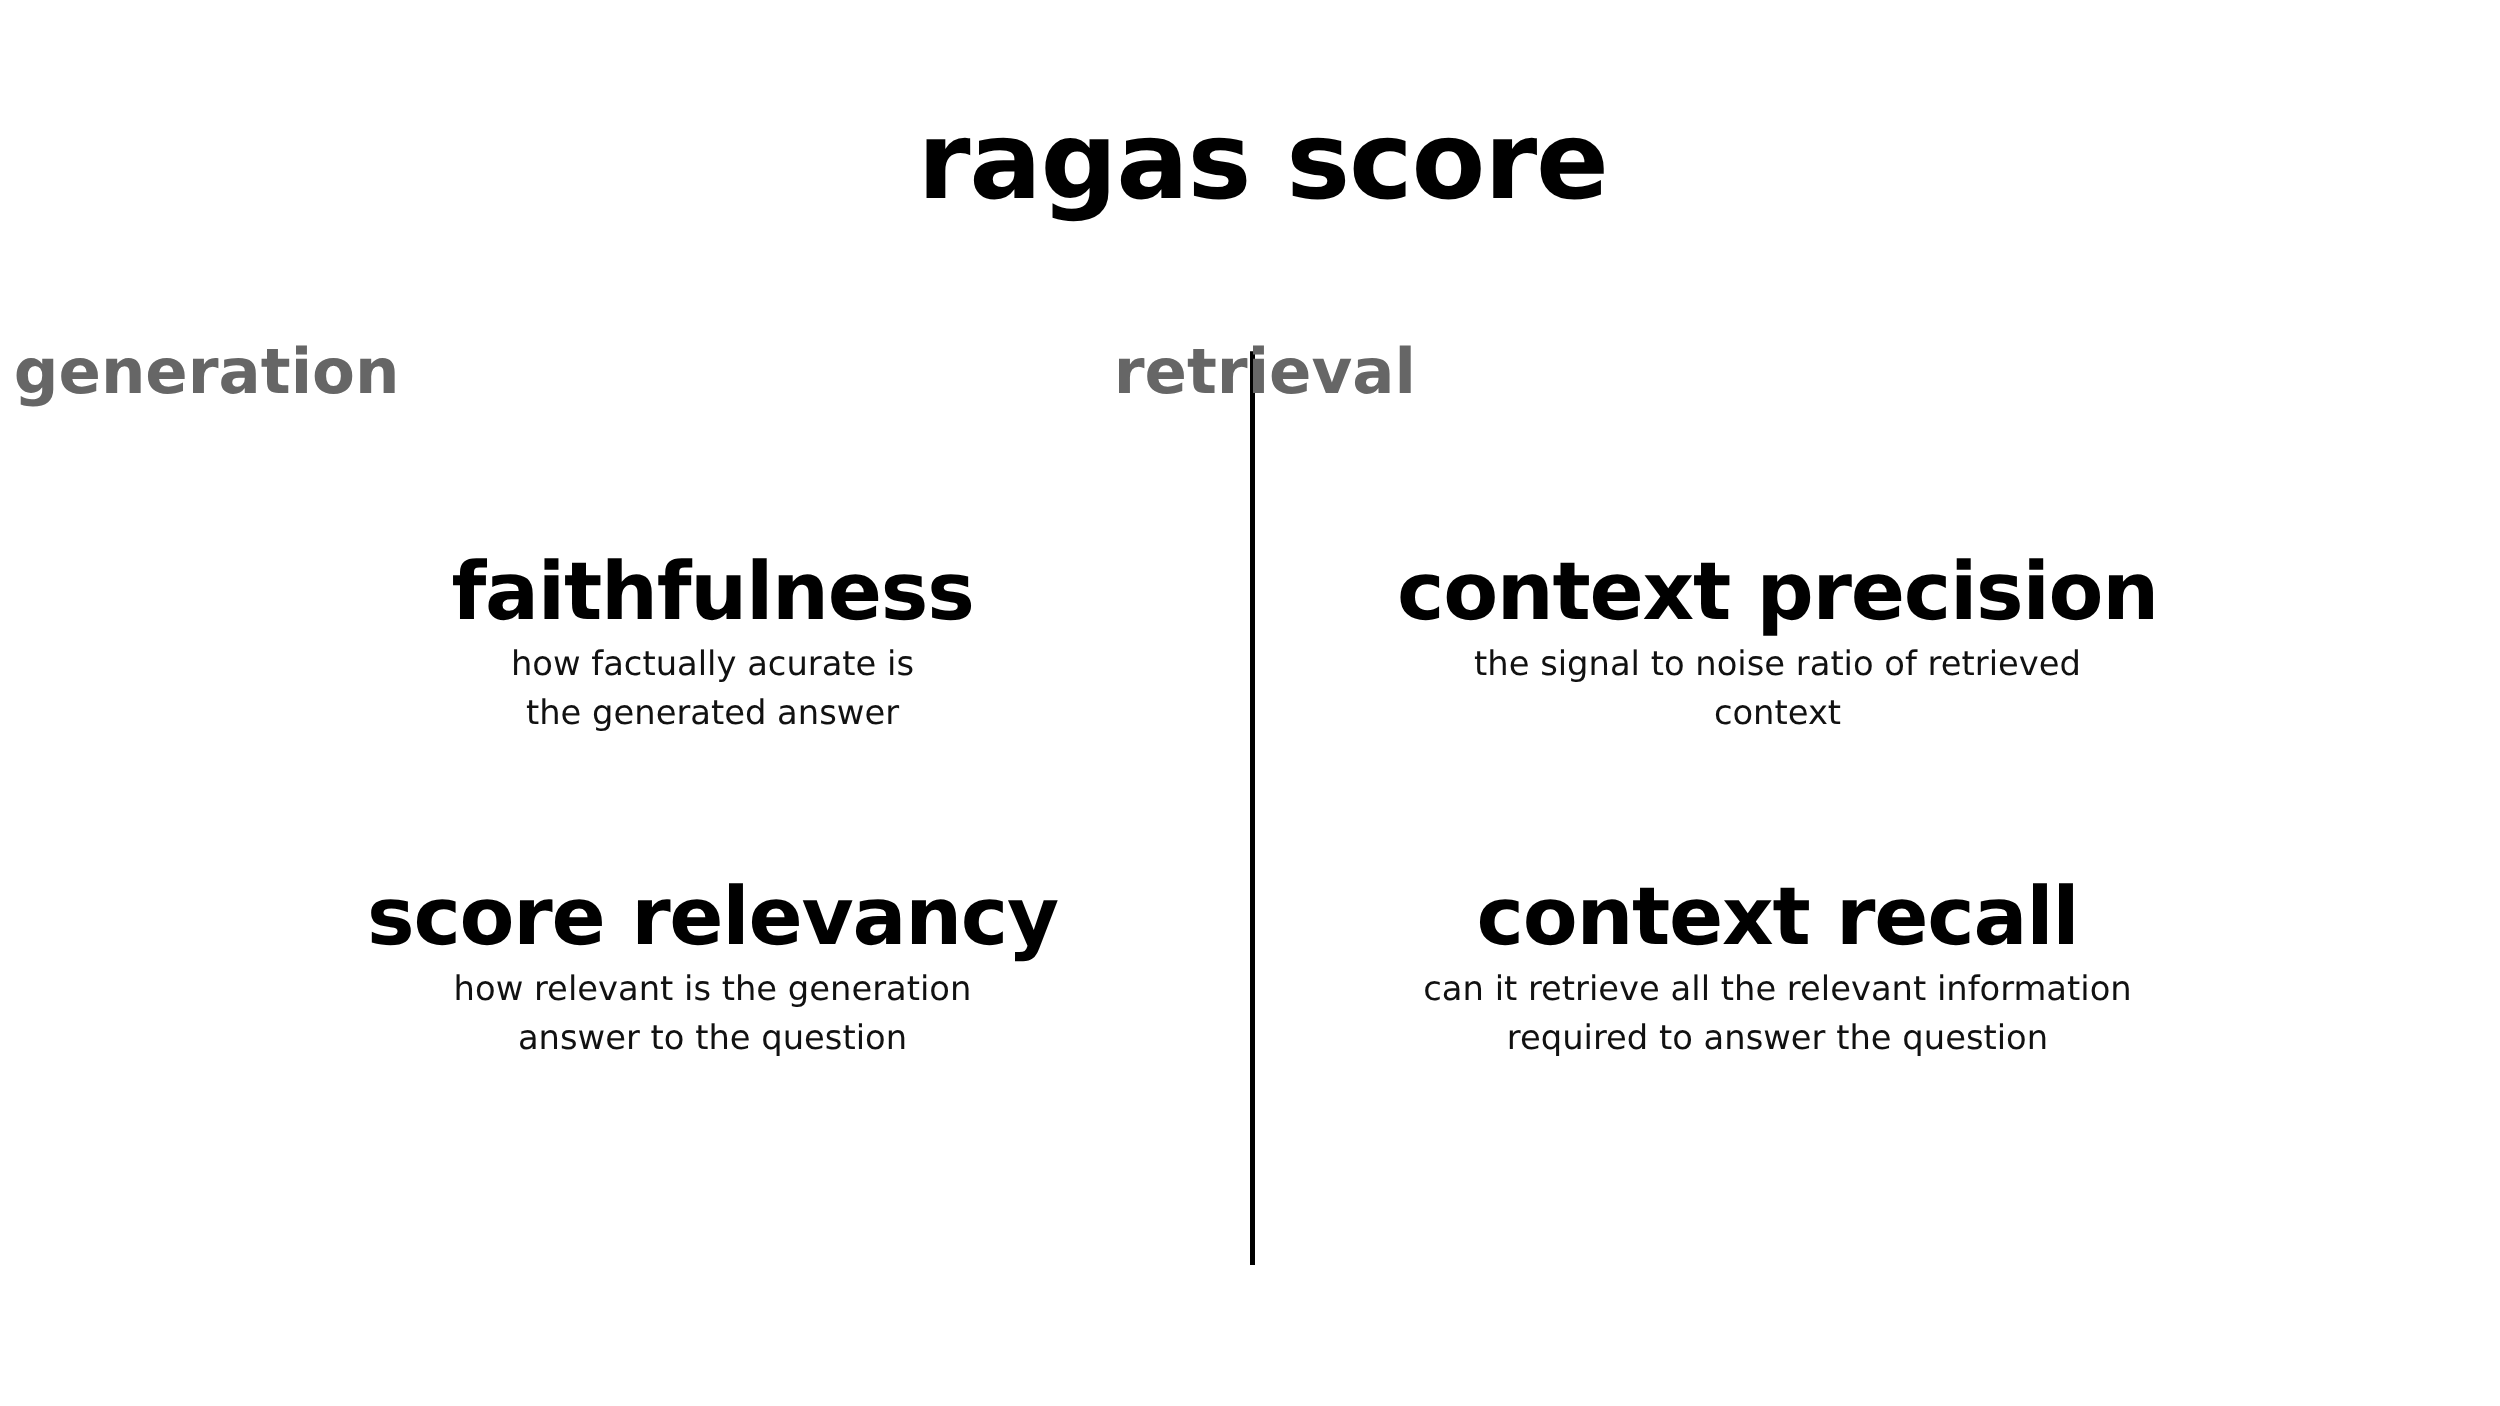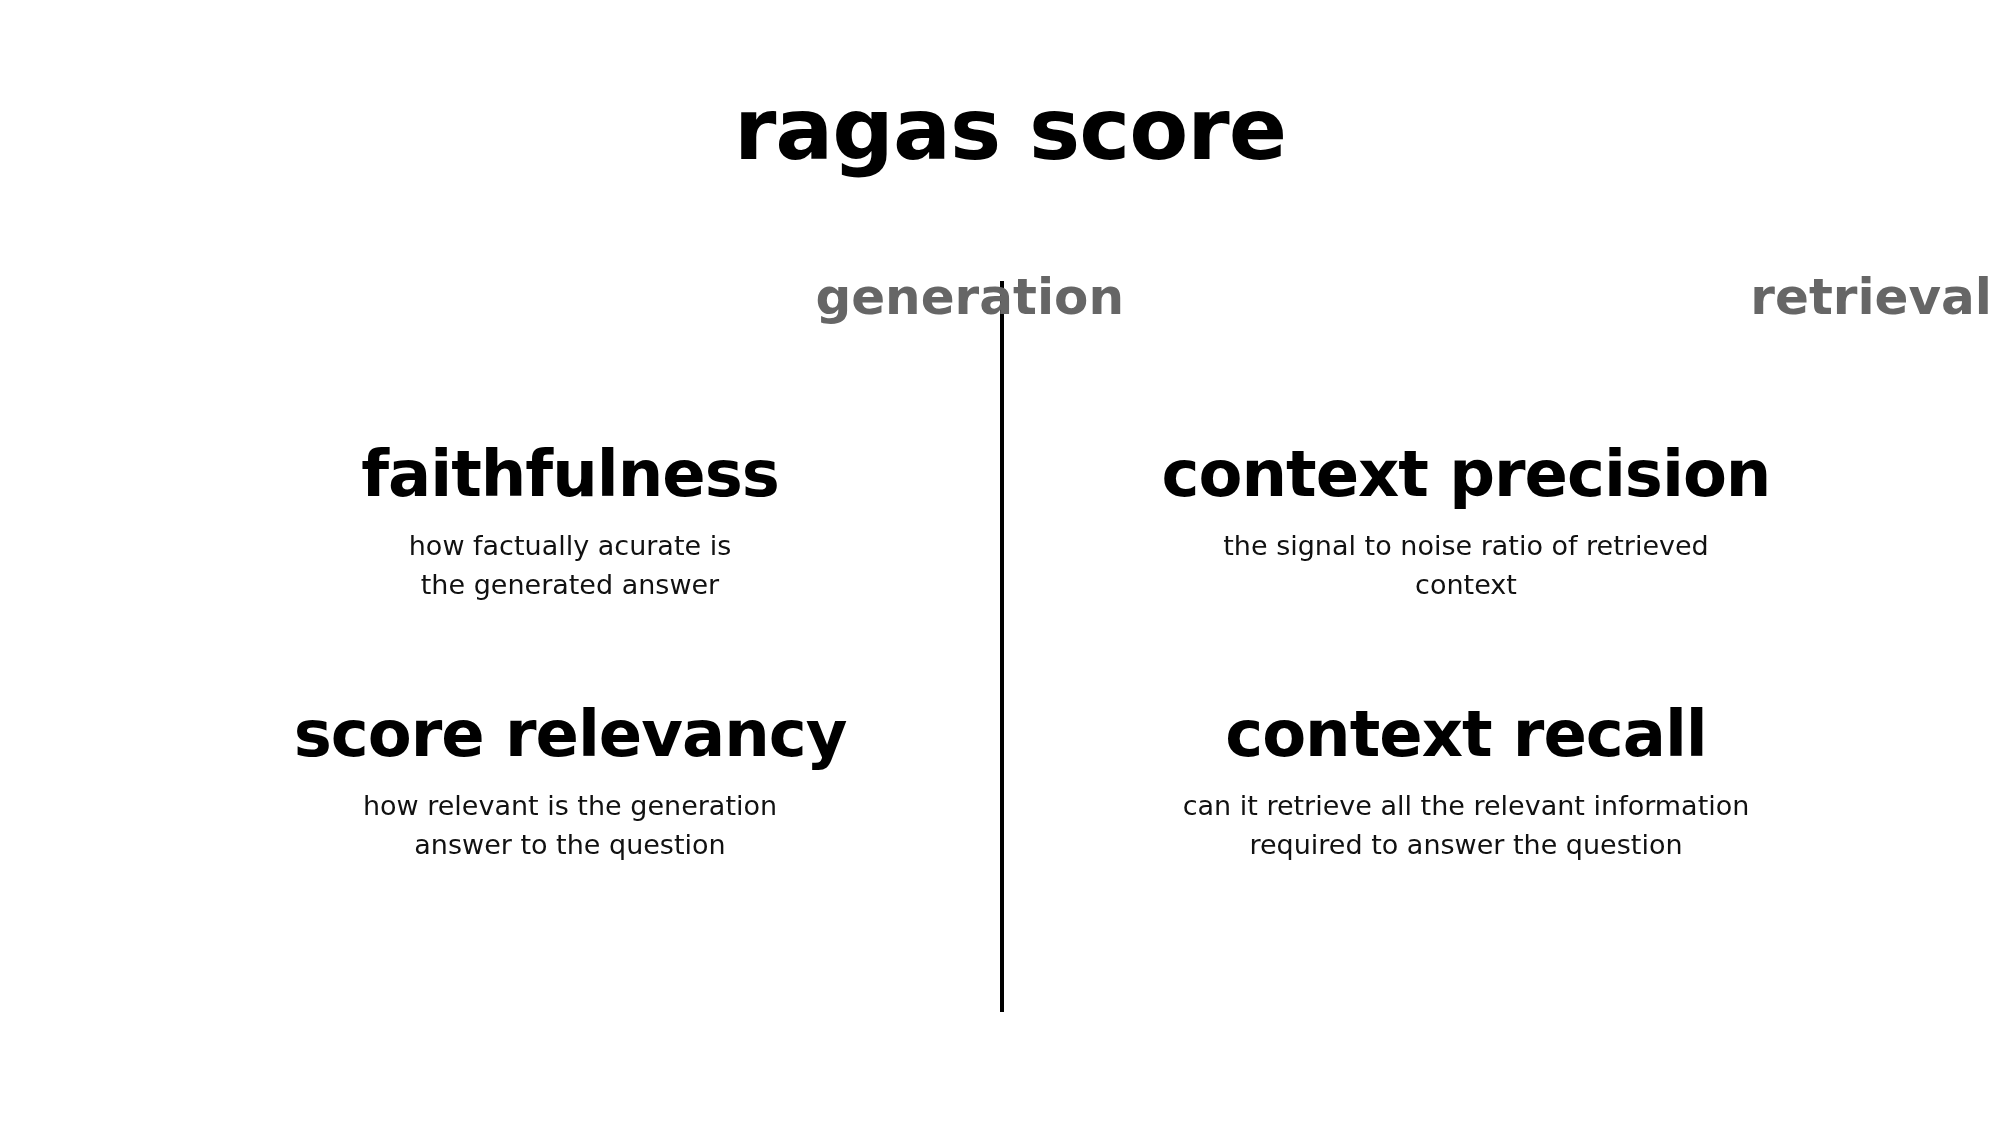--- a/index.html
+++ b/index.html
@@ -33,49 +33,50 @@
     width: 4px;
     height: 731px;
     background: #000000;
   }
   .column {
     position: absolute;
     top: 0;
     height: 1125px;
   }
   .column-left  { left: 0;     width: 1124px; }
-  .column-right { left: 924px; width: 1068px; }
+  .column-right { left: 880px; width: 1068px; }
   .col-header {
     position: absolute;
     top: 268px;
     left: 0;
     width: 100%;
-    text-align: right;
+    text-align: left;
     font-size: 50px;
     font-weight: 700;
     color: #666666;
+    padding-left: 11px;
   }
   .metric {
     position: absolute;
     left: 0;
     width: 100%;
     text-align: center;
     padding-left: 16px;
   }
   .metric-1 { top: 438px; }
   .metric-2 { top: 698px; }
   .metric-name {
     font-size: 64px;
     line-height: 1.15;
     font-weight: 700;
     letter-spacing: -1px;
     color: #000000;
   }
   .metric-desc {
-    margin-top: 14px;
+    margin-top: 0;
     font-size: 27px;
     line-height: 1.45;
     font-weight: 400;
     color: #111111;
     white-space: pre-line;
   }
 </style>
 </head>
 <body>
 

